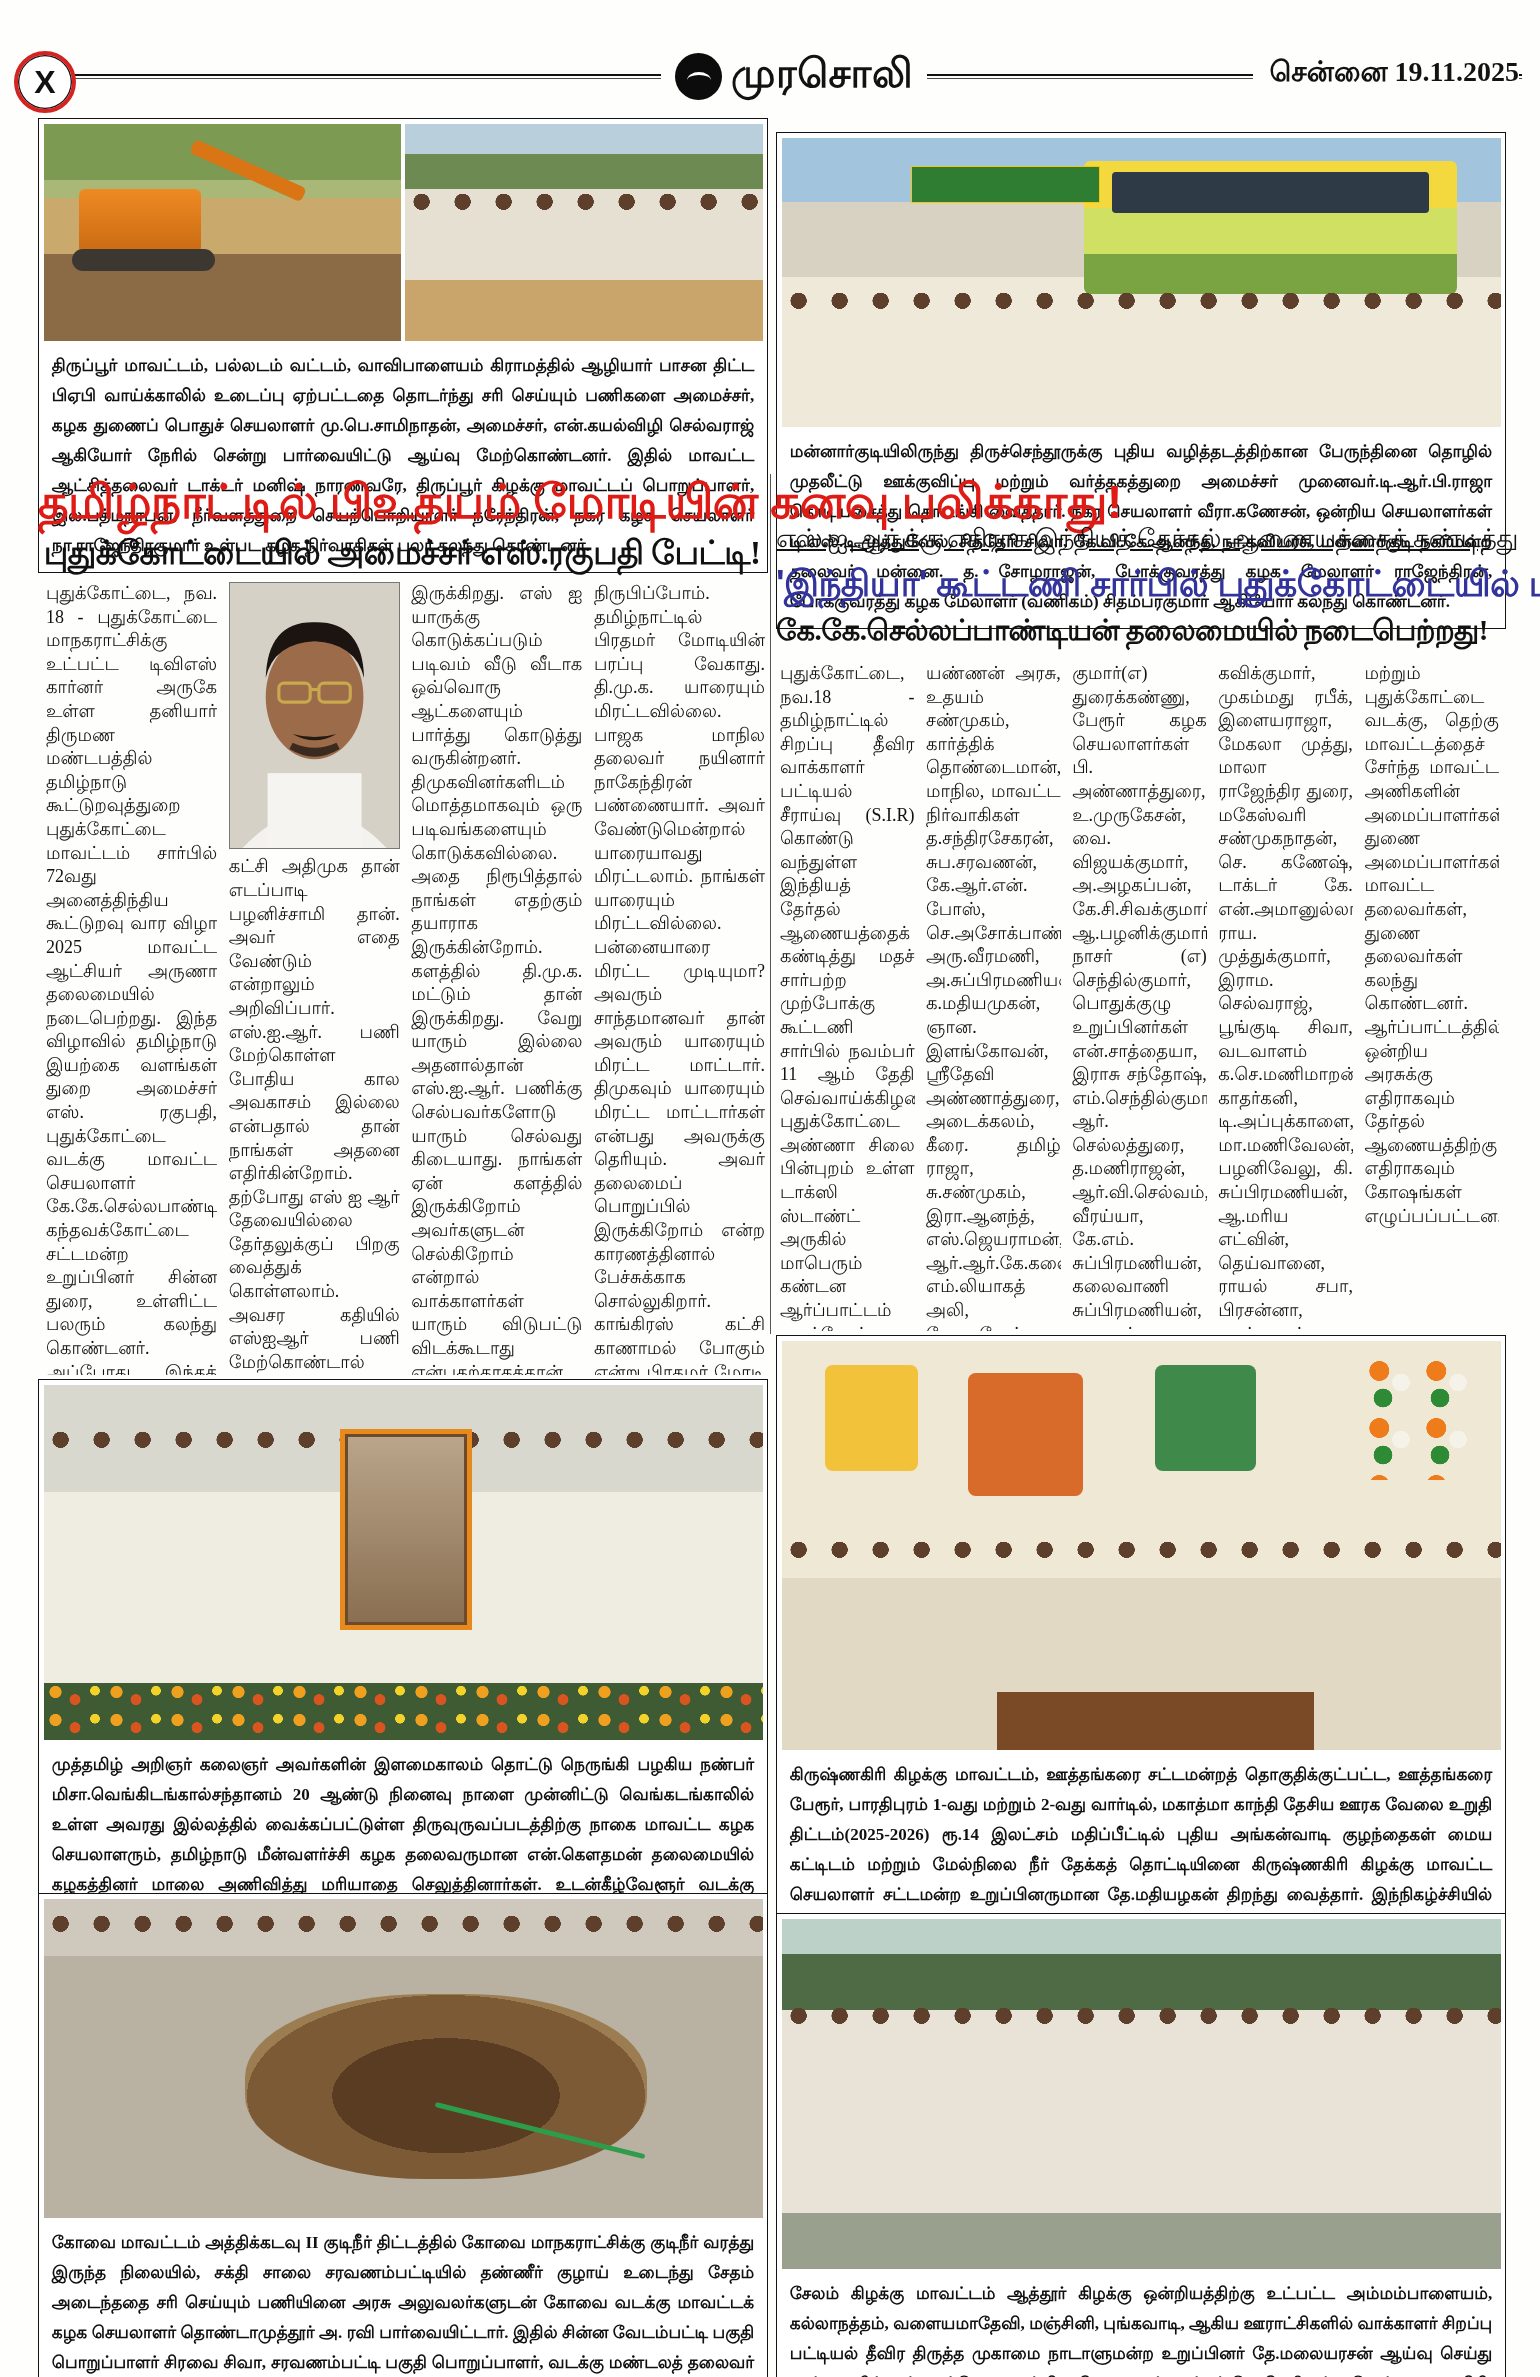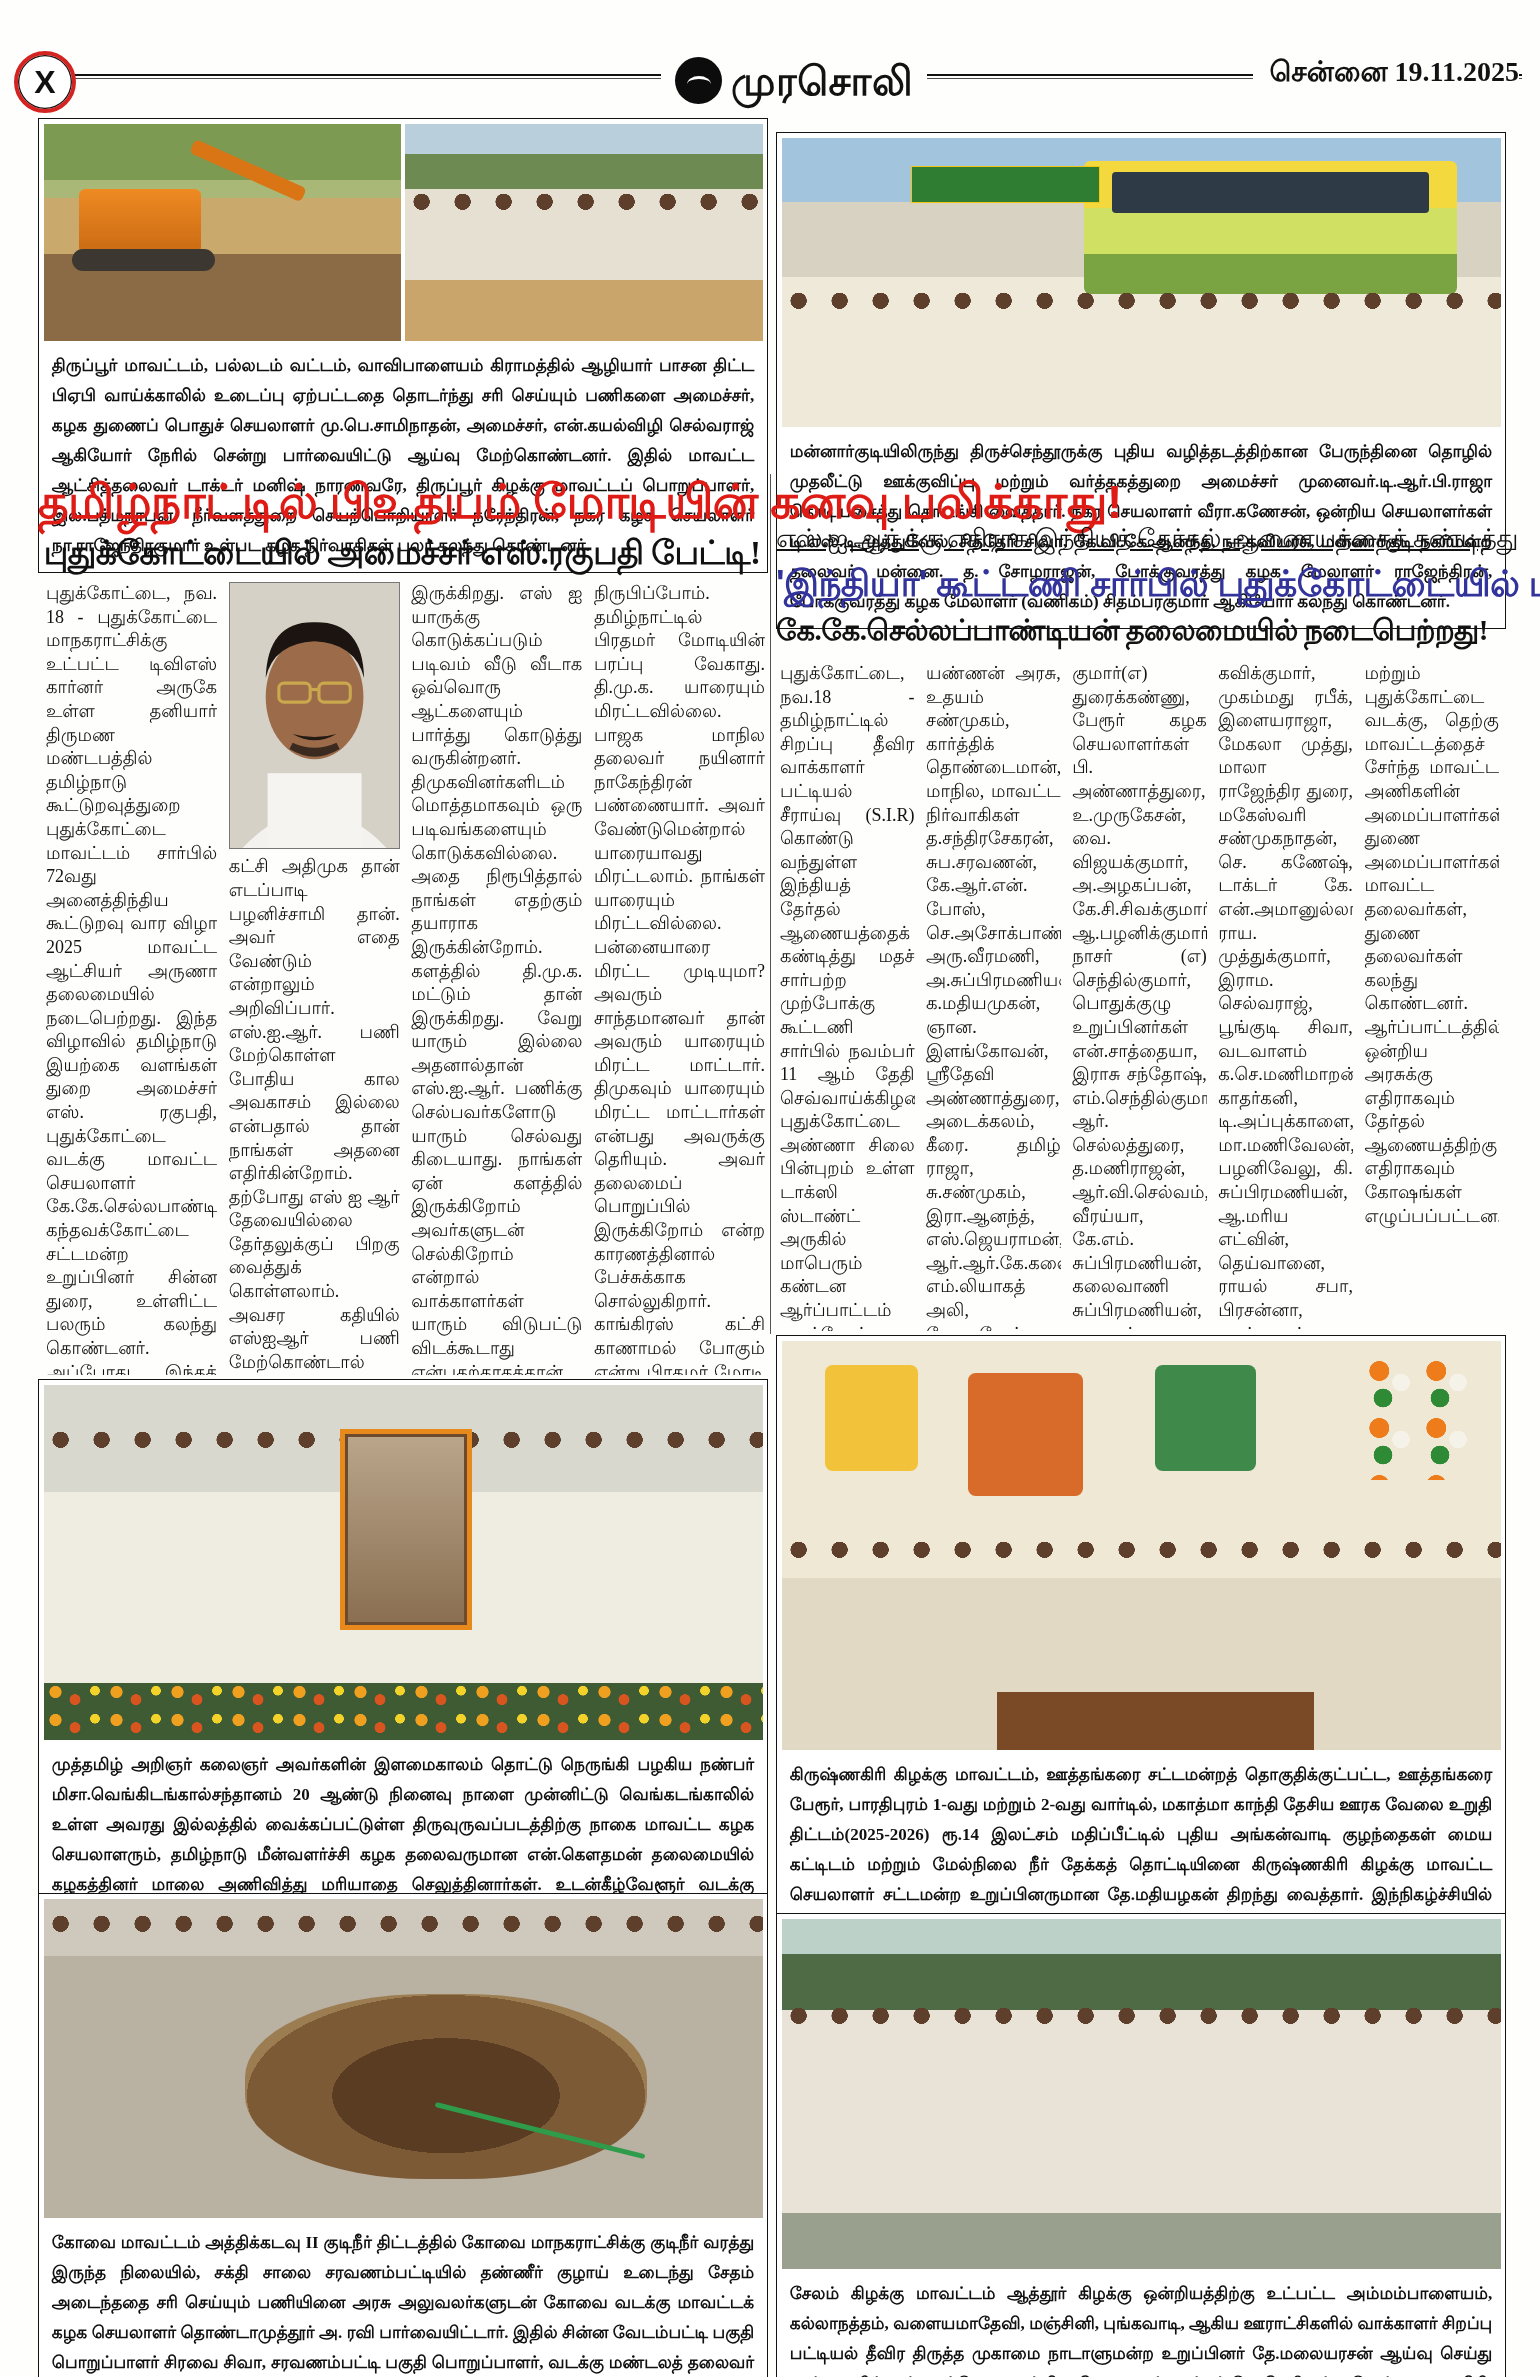--- a/index.html
+++ b/index.html
@@ -10,21 +10,21 @@
              border-top:2.6px solid #111;border-bottom:1.9px solid #4a4a4a;}
   .x-badge{position:absolute;left:14px;top:51px;width:54px;height:54px;border-radius:50%;
            background:#fff;border:4.5px solid #d42421;box-shadow:0 0 0 1.3px #111 inset;
            display:flex;align-items:center;justify-content:center;
            font-family:"Liberation Sans",sans-serif;font-weight:bold;font-size:32px;color:#111;}
   .mast-center{position:absolute;left:661px;top:50px;background:#fefefc;padding:0 14px;
                display:flex;align-items:center;gap:9px;}
   .mast-emblem{width:47px;height:47px;border-radius:50%;background:#0c0c0c;position:relative;flex:0 0 auto;}
   .mast-emblem:after{content:"";position:absolute;left:11.5px;top:19px;width:24px;height:14px;
                border-radius:50% 50% 0 0;background:#0c0c0c;border-top:3.2px solid #fff;}
-  .mast-title{font-size:40px;font-weight:bold;letter-spacing:0.6px;margin-top:8px;}
+  .mast-title{font-size:40px;font-weight:bold;letter-spacing:0.6px;}
   .mast-date{position:absolute;right:22px;top:56px;background:#fefefc;padding-left:16.6px;
              font-size:28px;font-weight:bold;}
   
   .pbox{position:absolute;border:1.9px solid #131313;background:#fff;}
   .pbox .caption{padding:6.4px 12.8px 10.2px 12.8px;font-size:17px;line-height:30px;text-align:justify;
                  font-weight:600;color:#101010;}
   .photo{position:relative;margin:4.5px;overflow:hidden;}
   .photo-row{display:flex;gap:3.8px;margin:4.5px;}
   .photo-row .photo{margin:0;flex:1;}
   

